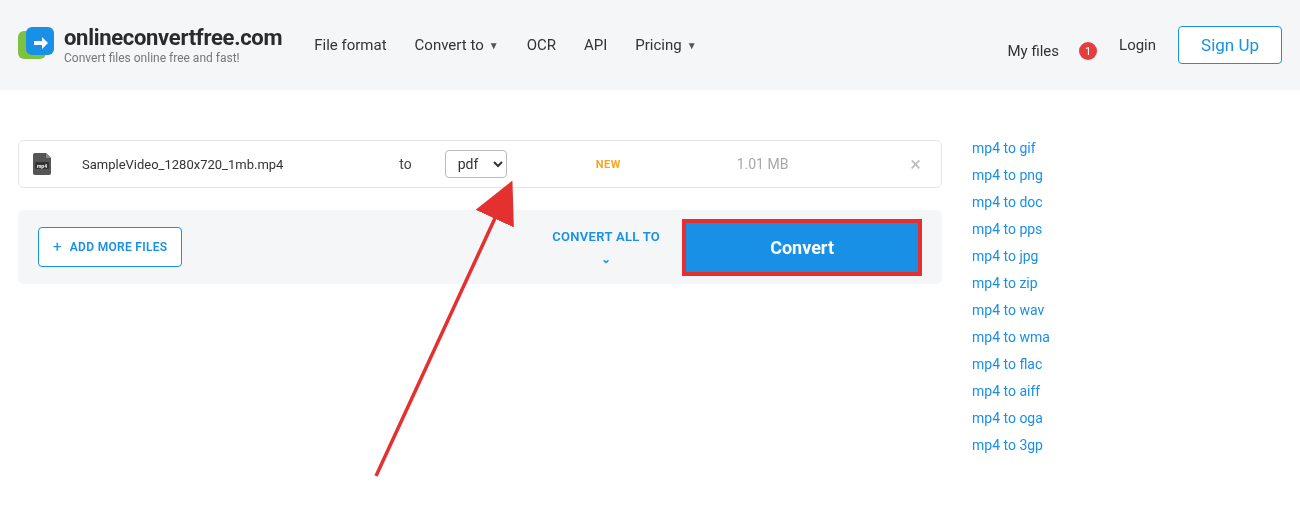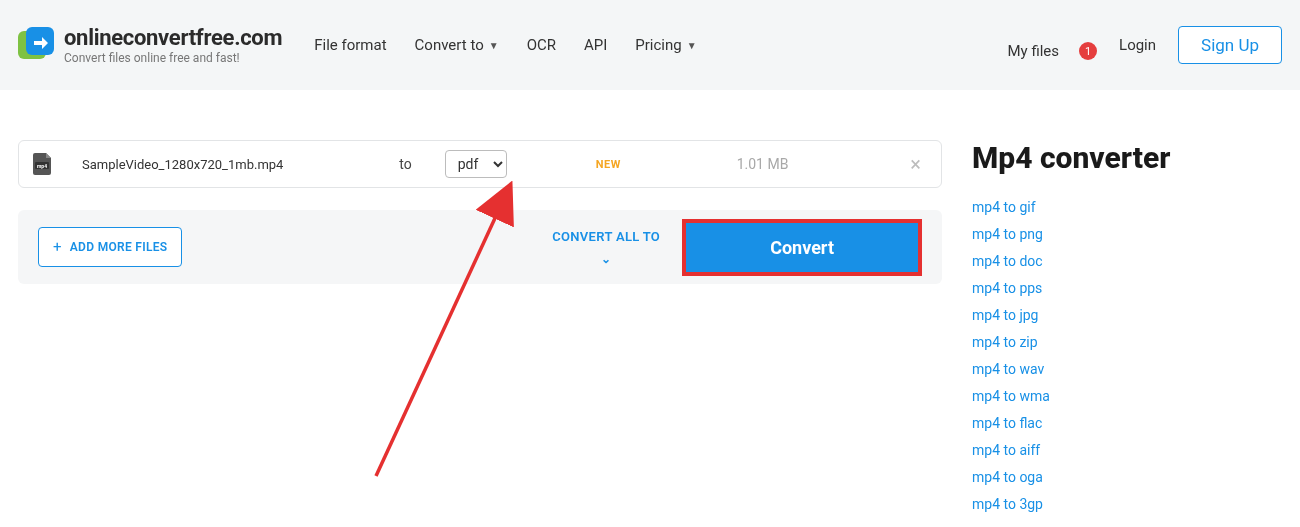--- a/index.html
+++ b/index.html
@@ -132,21 +132,20 @@
         <marker id="ah" markerWidth="12" markerHeight="12" refX="9" refY="6" orient="auto">
           <path d="M0 0 L12 6 L0 12 Z" fill="#e53030"></path>
         </marker>
       </defs>
       <line x1="18" y1="300" x2="150" y2="14" stroke="#e53030" stroke-width="3.5" marker-end="url(#ah)"></line>
     </svg>
 
   </div>
 
   <div class="right">
-    <div class="side-title">Mp4 converter</div>
     <div class="link-cols">
       <div class="link-col" id="col1">
           <a class="conv-link">mp4 to gif</a>
           <a class="conv-link">mp4 to png</a>
           <a class="conv-link">mp4 to doc</a>
           <a class="conv-link">mp4 to pps</a>
           <a class="conv-link">mp4 to jpg</a>
           <a class="conv-link">mp4 to zip</a>
           <a class="conv-link">mp4 to wav</a>
           <a class="conv-link">mp4 to wma</a>

